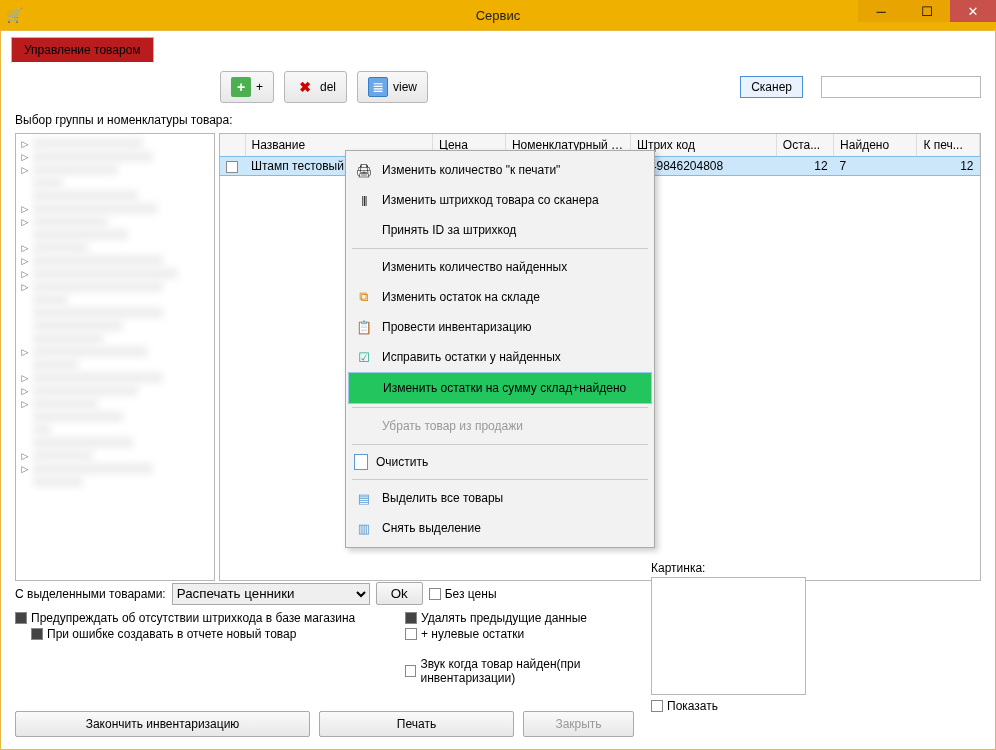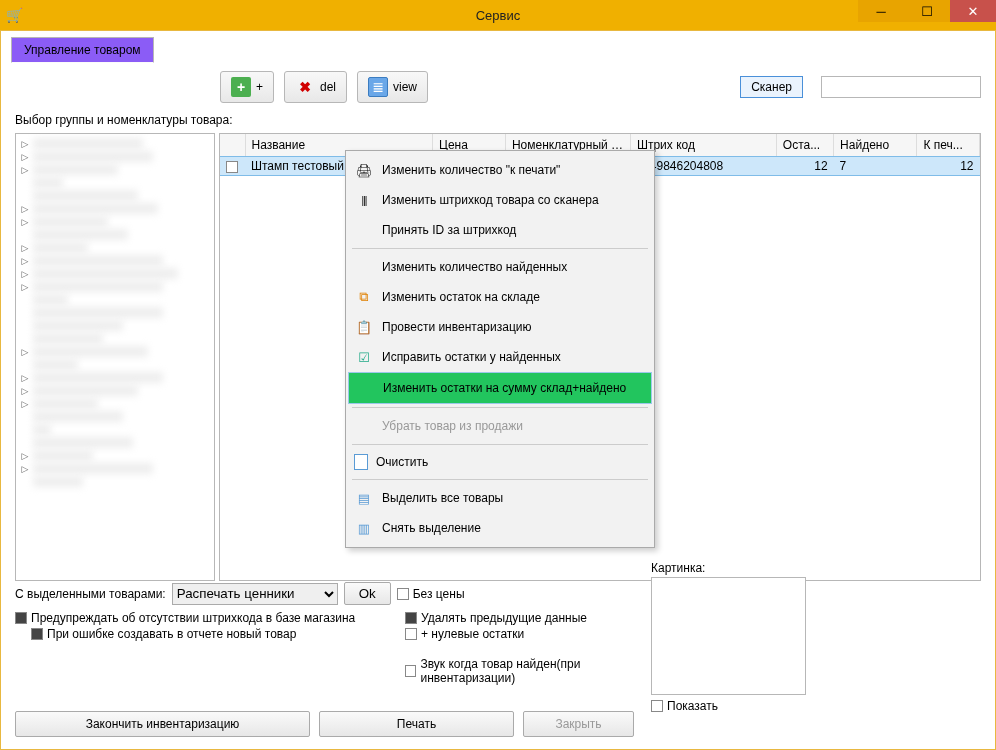--- a/index.html
+++ b/index.html
@@ -29,21 +29,21 @@
   .winbtn.min, .winbtn.max { background:#e8a400; color:#000; }
   .winbtn.close { background:#c8514b; color:#fff; }
   
   .client {
     position:absolute; left:0; top:30px; right:0; bottom:0;
     border:1px solid #e8b840;
     background:#fff;
   }
   .tabs { padding:6px 10px 0 10px; }
   .tab { display:inline-block; padding:5px 12px; border:1px solid #b7b7b7; background:#fafafa; font-size:12px; position:relative; }
-  .tab.active { background:#8b5cf6; border-bottom:1px solid #fbfbfb; }
+  .tab.active { background:#b91c1c; border-bottom:1px solid #fbfbfb; }
   .toolbar { display:flex; align-items:center; padding:8px 14px; gap:10px; }
   .btn-square { display:flex; align-items:center; gap:5px; padding:4px 10px; border:1px solid #b7b7b7; background:linear-gradient(#f8f8f8,#e8e8e8); border-radius:3px; height:32px; }
   .btn-square .ico { width:20px; height:20px; display:flex; align-items:center; justify-content:center; border-radius:2px; font-size:14px;}
   .ico-plus { background:#4caf50; color:#fff; font-weight:bold; }
   .ico-del { color:#d10000; font-size:18px; font-weight:bold; }
   .ico-view { background:#6aa7e8; color:#fff; width:18px; height:20px; border:1px solid #3b7cc0;}
   .spacer { flex:1; }
   .scanner-btn { border:1px solid #4a90d9; padding:3px 10px; background:#eaf3fd; color:#000; }
   .scanner-input { border:1px solid #b7b7b7; width:160px; height:22px; margin-left:8px; }
   .group-label { padding:2px 14px; font-size:12px; }
@@ -65,21 +65,21 @@
     padding:4px 2px;
   }
   .cm-item { display:flex; align-items:center; gap:8px; padding:6px 10px 6px 6px; font-size:12px; }
   .cm-item.highlight { background:#22c55e; border:1px solid #9cc8eb; }
   .cm-item.disabled { color:#999; }
   .cm-sep { border-top:1px solid #ccc; margin:3px 4px; }
   .cm-ico { width:20px; height:18px; display:flex; align-items:center; justify-content:center; font-size:13px;}
   
   .bottom { position:absolute; left:0; right:0; bottom:0; padding:8px 14px 12px 14px; }
   .brow { display:flex; align-items:center; gap:6px; margin-bottom:6px; flex-wrap:wrap;}
-  select.withsel { border:1px solid #aaa; width:166px; height:22px;}
+  select.withsel { border:1px solid #aaa; width:198px; height:22px;}
   .btn-std { border:1px solid #aaa; background:linear-gradient(#fafafa,#e7e7e7); padding:3px 14px; border-radius:2px;}
   .checkbox-row { display:flex; align-items:center; gap:4px;}
   .big-btn { border:1px solid #aaa; background:linear-gradient(#fafafa,#e7e7e7); padding:5px 0; text-align:center; border-radius:2px; }
   .pic-panel { position:absolute; right:14px; bottom:36px; width:330px; }
   .pic-label { font-size:12px; margin-bottom:2px; }
   .pic-box { border:1px solid #b7b7b7; width:155px; height:118px; background:#fff; }
   .pic-show { margin-top:4px; display:flex; align-items:center; gap:4px;}
 </style>
 </head>
 <body>

